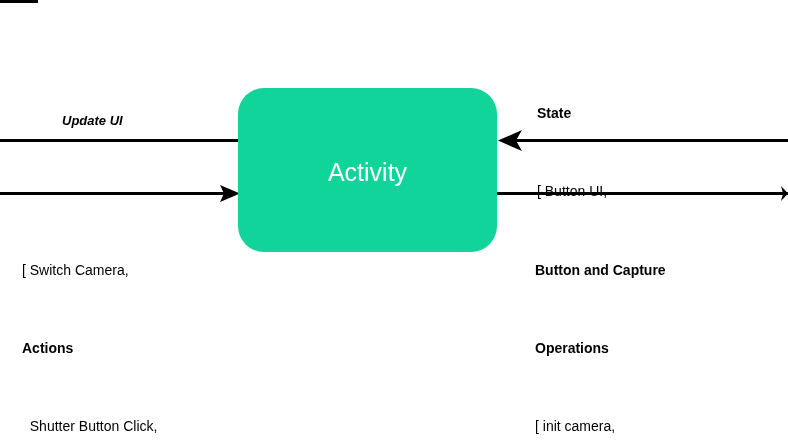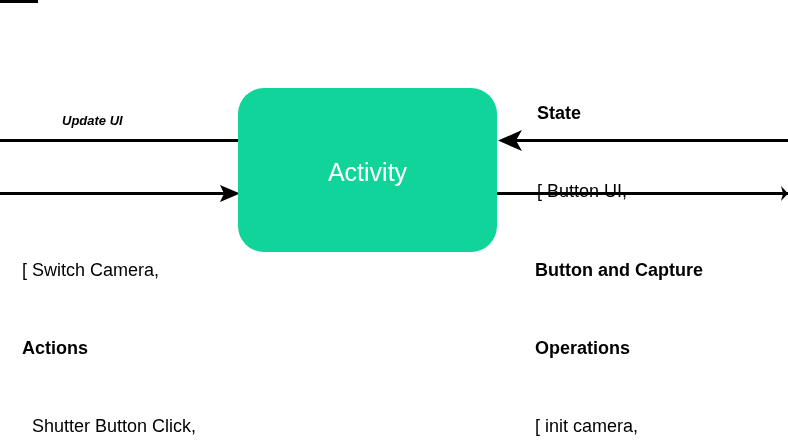--- a/index.html
+++ b/index.html
@@ -22,21 +22,21 @@
     top: 0;
     width: 788px;
     height: 444px;
   }
   .txt {
     position: absolute;
     white-space: pre;
     font-family: "Liberation Sans", sans-serif;
     color: #000000;
     line-height: 26px;
-    font-size: 18px;
+    font-size: 14px;
   }
   .bold { font-weight: bold; }
 
   
   #label-update-ui {
     left: 62px;
     top: 108px;
     font-size: 13px;
     font-style: italic;
   }

